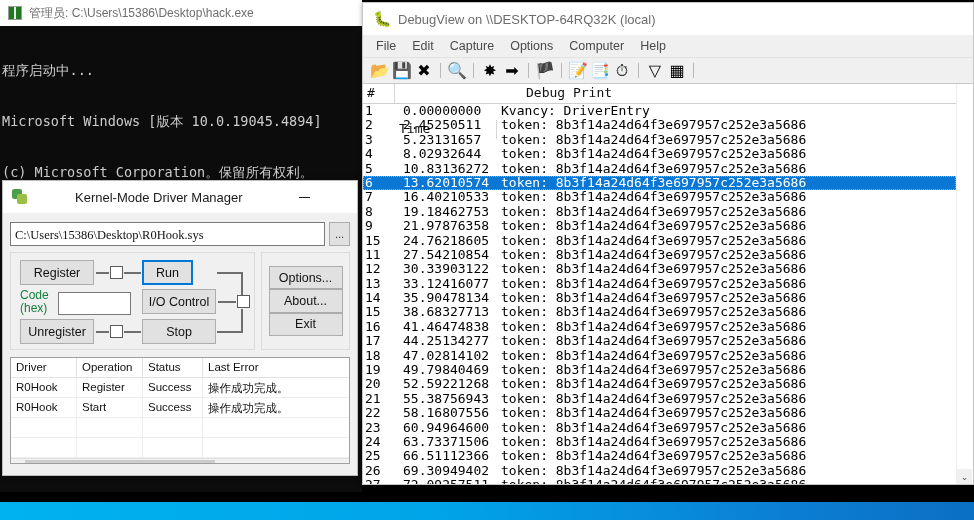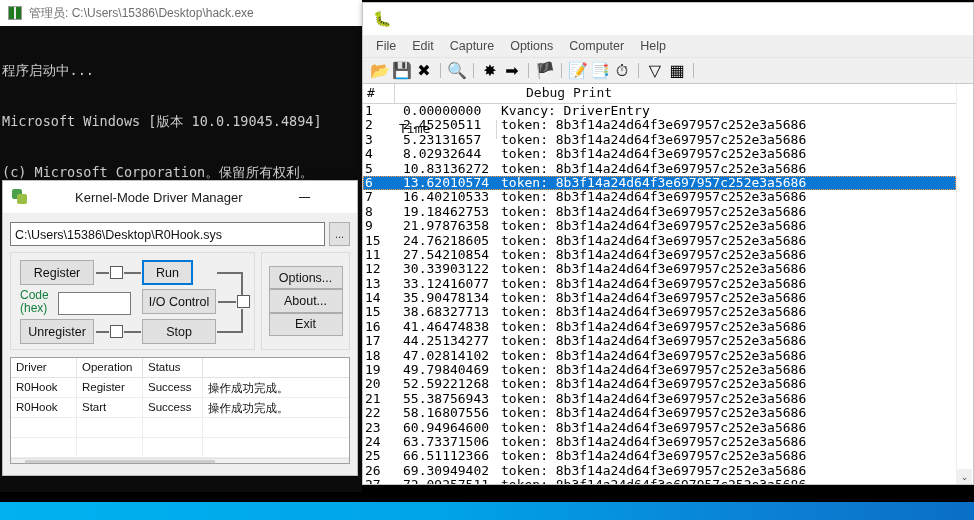--- a/index.html
+++ b/index.html
@@ -65,21 +65,21 @@
     font-size:12px;color:#202020;flex:none;font-family:"DejaVu Sans",sans-serif;
   }
   .wbtn.min span{display:block;width:11px;height:1px;background:#202020;}
   .wbtn.max span{display:block;width:10px;height:10px;border:1px solid #767676;box-sizing:border-box;}
   .wbtn.close{font-size:15px;}
   
   #path-row{display:flex;align-items:center;padding:8px 7px 0 7px;}
   #path-input{
     flex:1;height:24px;border:1px solid #7a7a7a;background:#fff;box-sizing:border-box;
     font-size:12.5px;color:#111;padding:2px 4px;line-height:20px;
-    font-family:Liberation Sans, sans-serif;white-space:nowrap;overflow:hidden;
+    font-family:Liberation Serif, serif;white-space:nowrap;overflow:hidden;
   }
   #path-browse{
     width:21px;height:24px;margin-left:4px;border:1px solid #adadad;background:#e1e1e1;
     font-size:11px;color:#333;display:flex;align-items:center;justify-content:center;
     box-sizing:border-box;
   }
   
   #ctrl-wrap{display:flex;padding:6px 7px 0 7px;gap:6px;}
   #group-main{
     position:relative;flex:1;height:98px;border:1px solid #dcdcdc;background:#f0f0f0;
@@ -268,20 +268,21 @@
         <div class="btn sidebtn">About...</div>
         <div class="btn sidebtn">Exit</div>
       </div>
     </div>
 
     <div id="res-wrap">
       <div id="res-head">
         <div class="c0">Driver</div>
         <div class="c1">Operation</div>
         <div class="c2">Status</div>
+        <div class="c3">Last Error</div>
       </div>
       <div class="res-row">
         <div class="c0">R0Hook</div>
         <div class="c1">Register</div>
         <div class="c2">Success</div>
         <div class="c3">操作成功完成。</div>
       </div>
       <div class="res-row">
         <div class="c0">R0Hook</div>
         <div class="c1">Start</div>
@@ -305,20 +306,21 @@
         <div class="thumb"></div>
         <div class="track"></div>
         <div class="arr">›</div>
       </div>
     </div>
   </div>
 
   <div id="dv">
     <div id="dv-titlebar">
       <div id="dv-icon">🐛</div>
+      <div id="dv-title">DebugView on \\DESKTOP-64RQ32K (local)</div>
     </div>
     <div id="dv-menu">
       <span>File</span>
       <span>Edit</span>
       <span>Capture</span>
       <span>Options</span>
       <span>Computer</span>
       <span>Help</span>
     </div>
     <div id="dv-toolbar">

